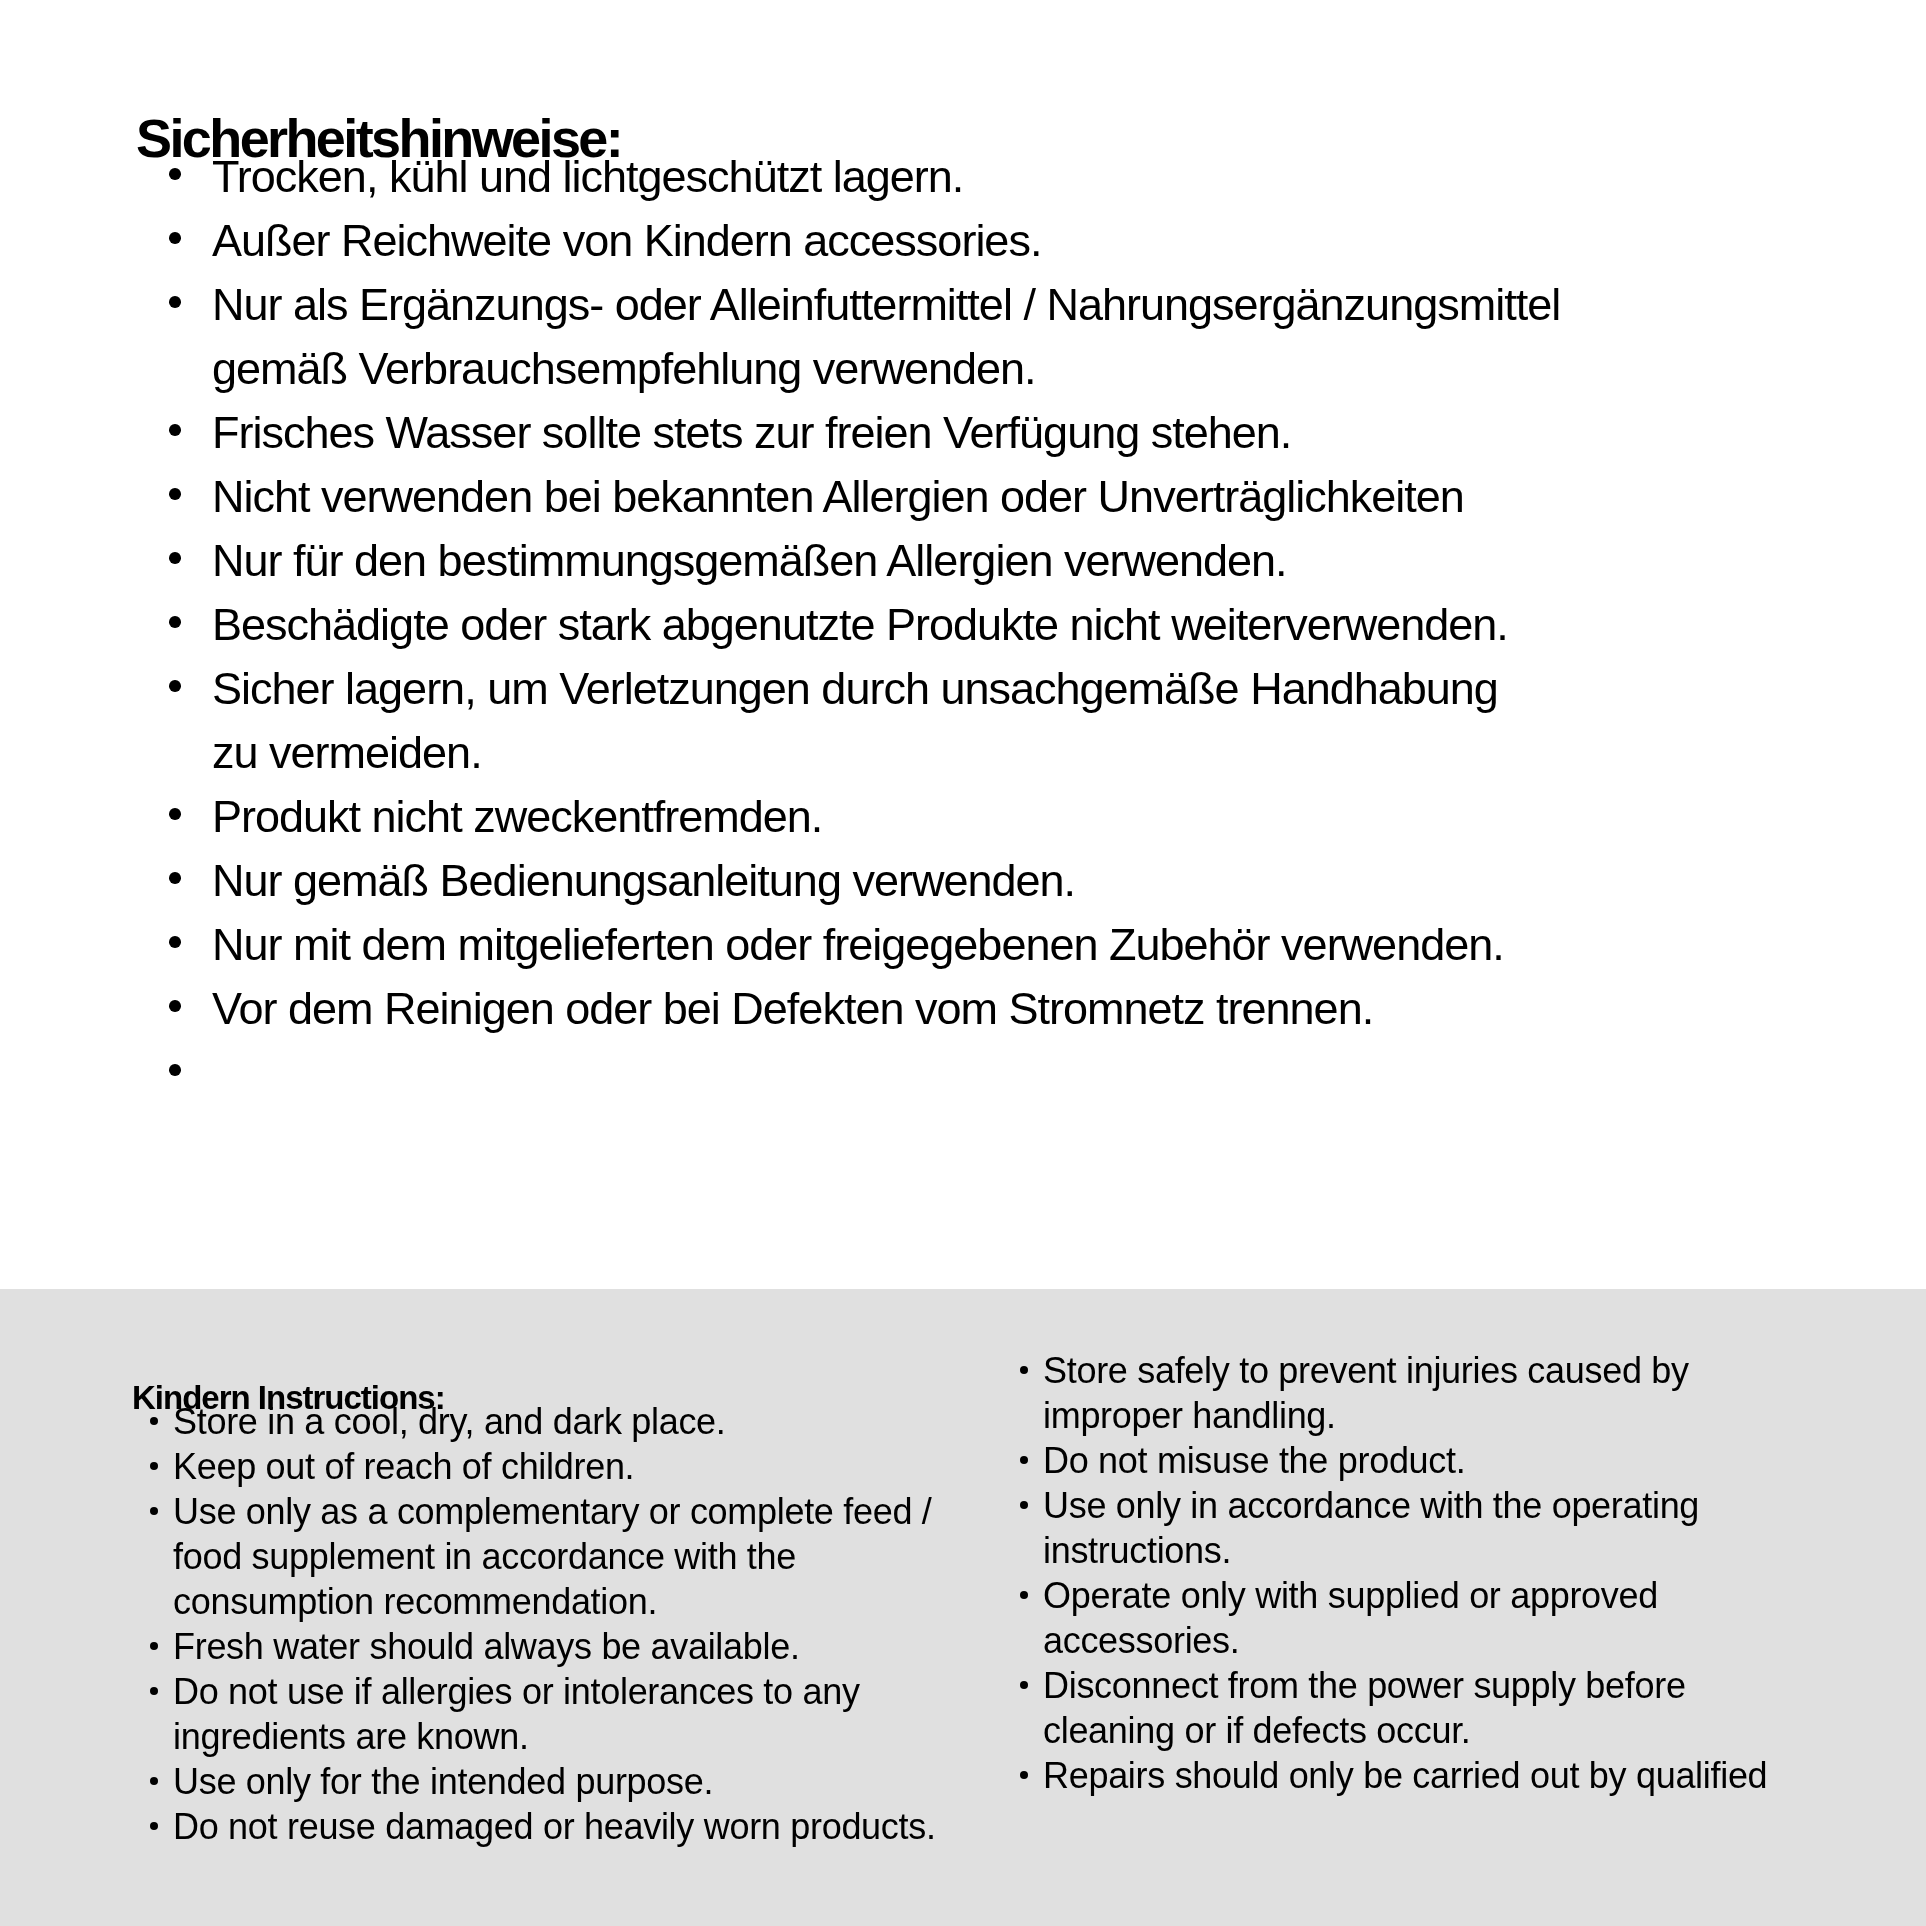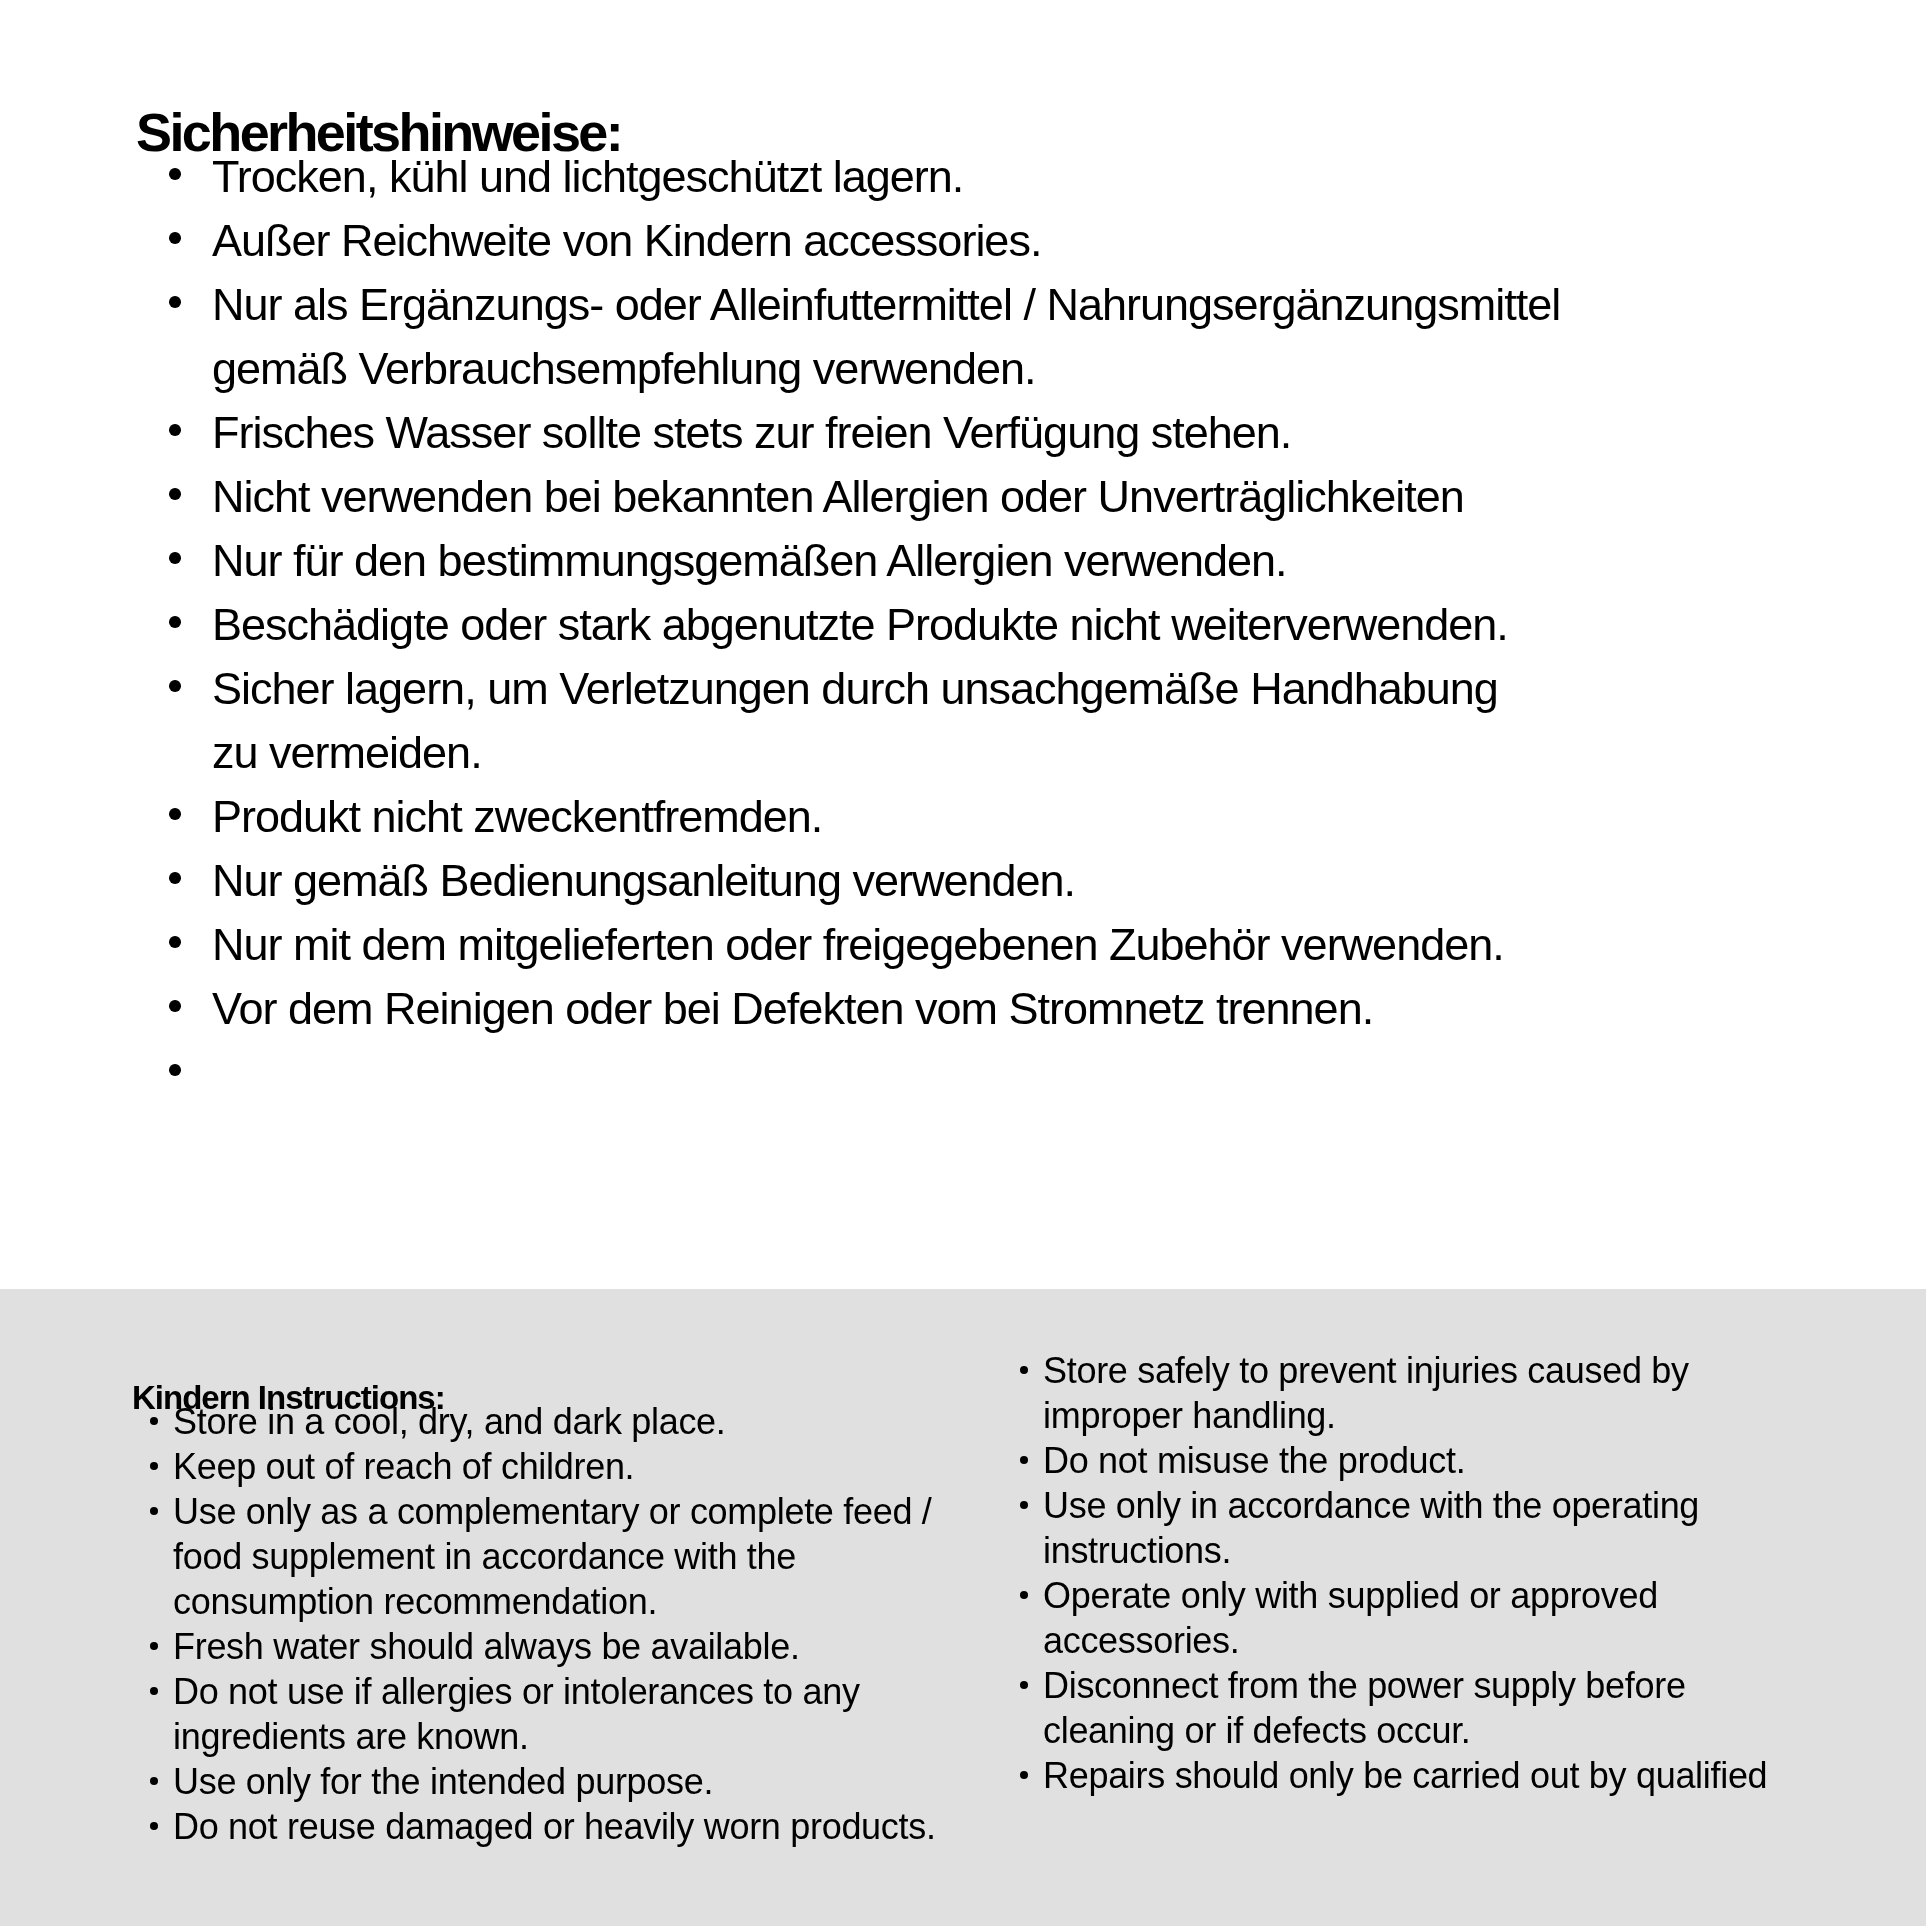--- a/index.html
+++ b/index.html
@@ -11,21 +11,21 @@
   #page {
     position: relative;
     width: 1926px; height: 1926px;
     overflow: hidden;
     color: #000000;
   }
 
   
   .de-title {
     position: absolute;
-    left: 136px; top: 67px;
+    left: 136px; top: 73px;
     font-size: 54px; line-height: 58px;
     font-weight: bold;
     letter-spacing: -2.6px;
     white-space: nowrap;
   }
   .de-list {
     position: absolute;
     left: 175px; top: 145px;
     width: 1605px;
   }

